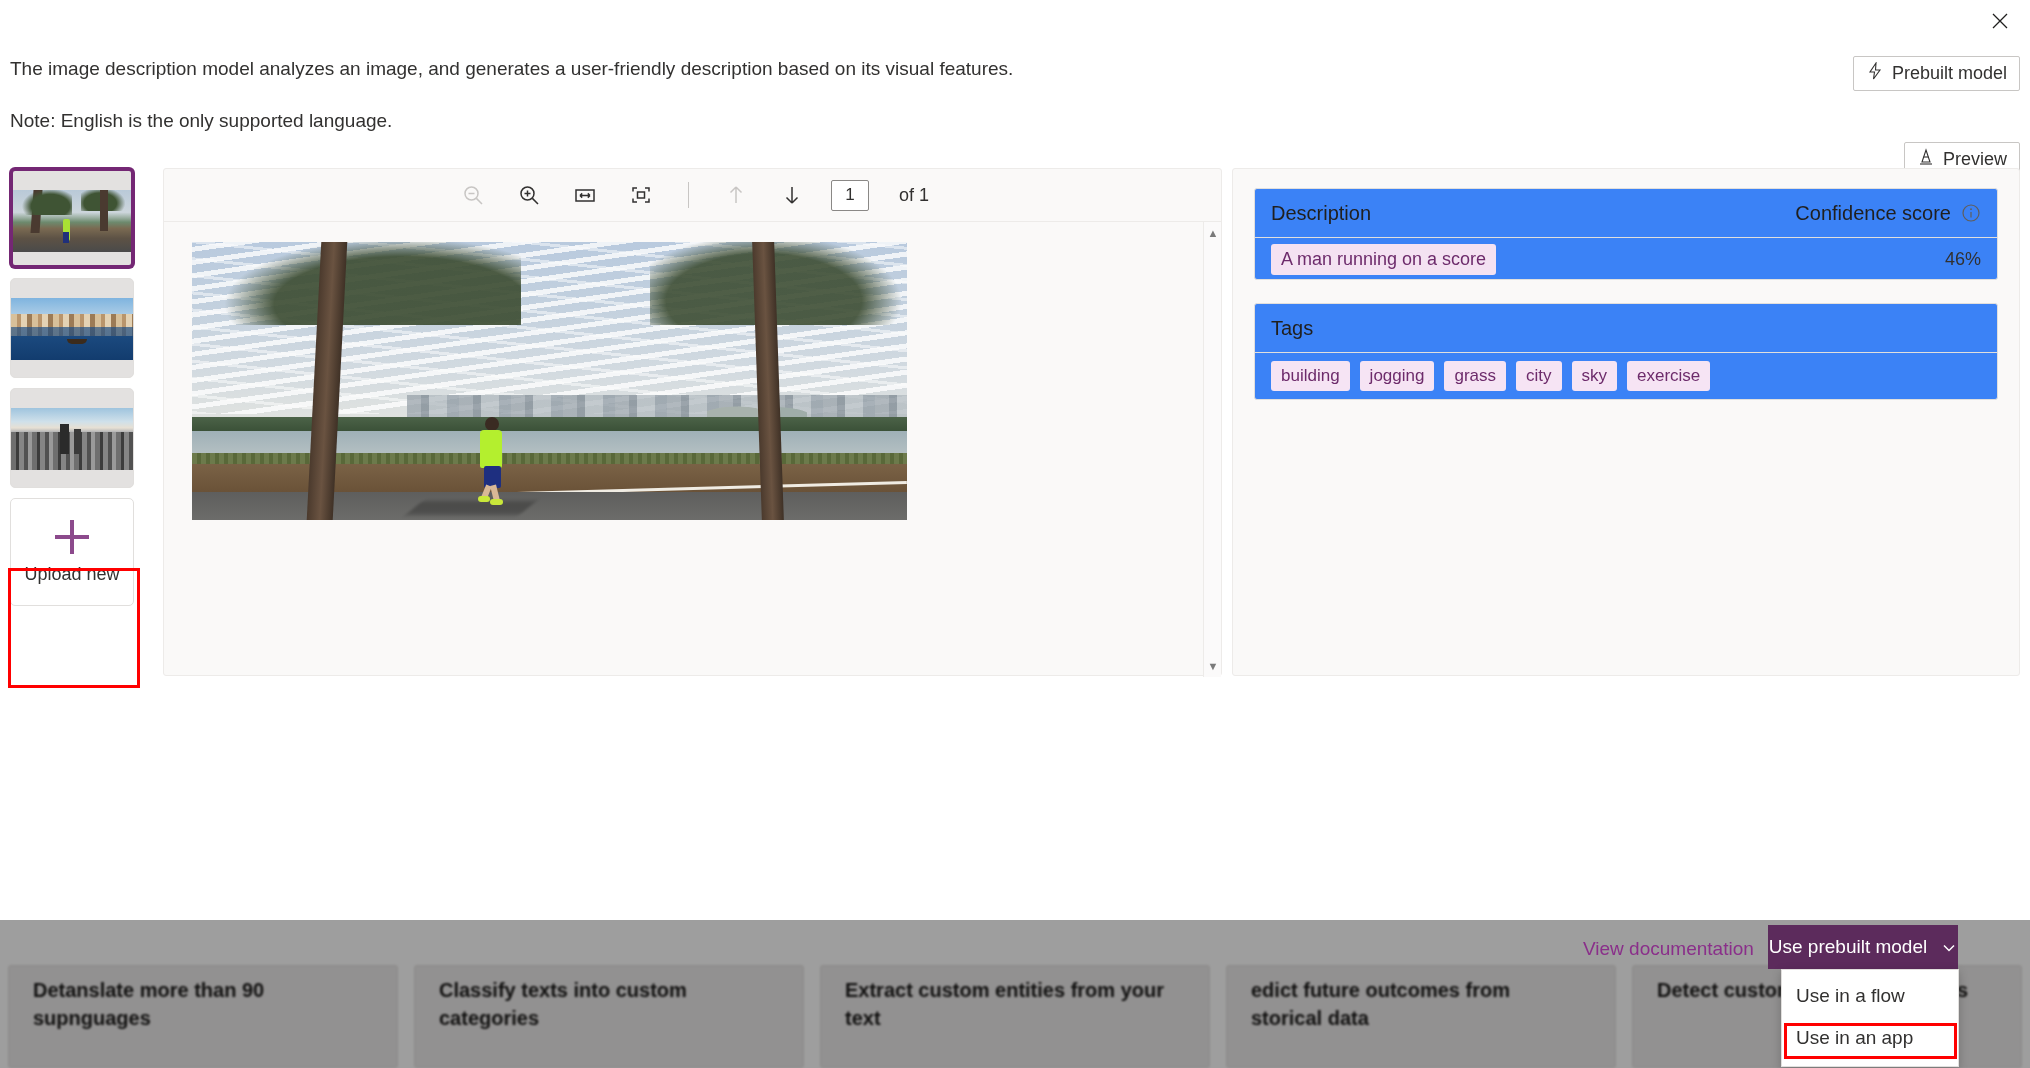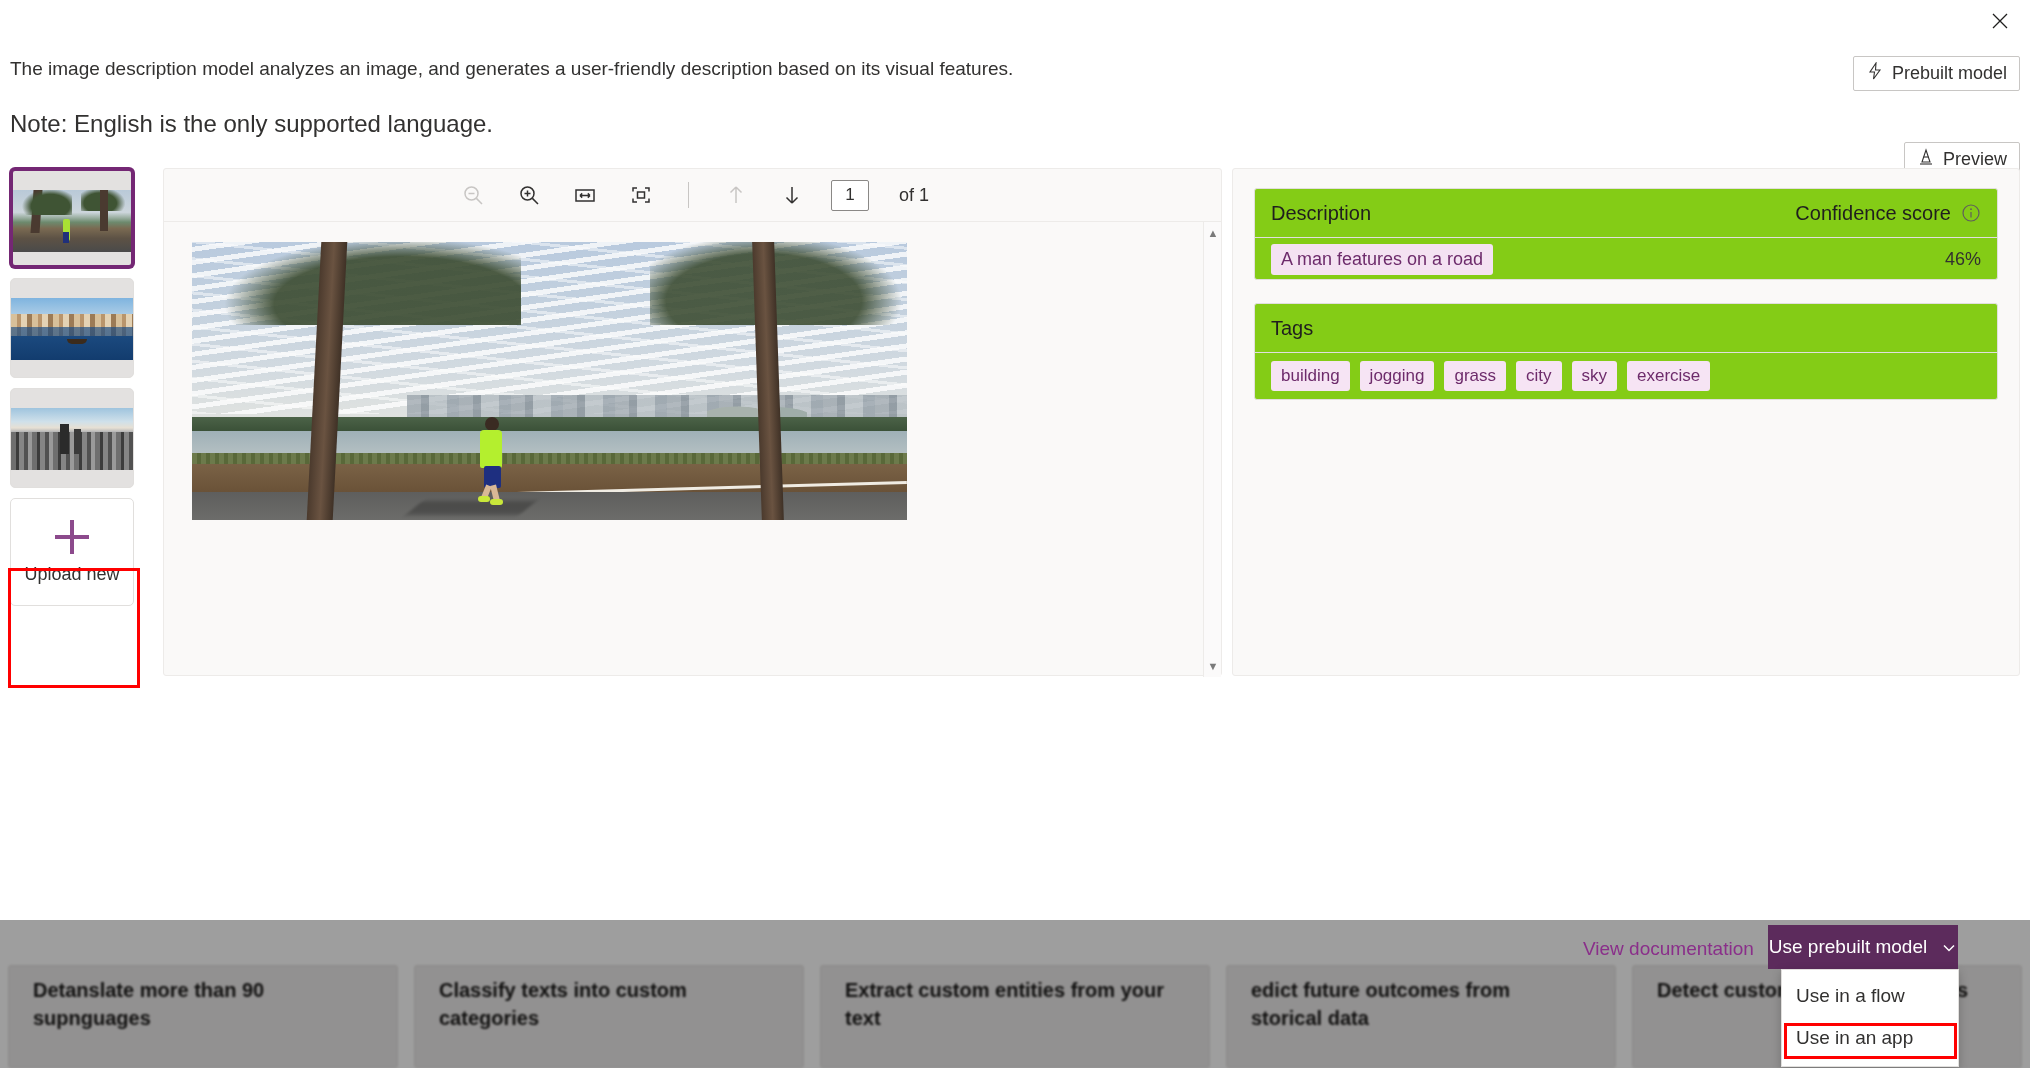--- a/index.html
+++ b/index.html
@@ -50,21 +50,21 @@
   .modal-title {
     position: absolute; left: 10px; top: 6px;
     font-size: 27px; font-weight: 600; color: #201f1e; letter-spacing: .1px;
   }
   .modal-sub1 {
     position: absolute; left: 10px; top: 58px;
     font-size: 19px; color: #323130;
   }
   .modal-sub2 {
     position: absolute; left: 10px; top: 110px;
-    font-size: 24px; color: #323130;
+    font-size: 19px; color: #323130;
   }
   .close-btn {
     position: absolute; right: 10px; top: 4px;
     width: 40px; height: 34px;
     display: flex; align-items: center; justify-content: center;
     cursor: pointer; color: #201f1e;
   }
   .close-btn svg { width: 20px; height: 20px; }
 
   .pill-btn {
@@ -285,21 +285,21 @@
   
   .results {
     position: absolute; left: 1232px; top: 168px;
     width: 788px; height: 508px;
     background: #faf9f8;
     border: 1px solid #edebe9;
     border-radius: 3px;
   }
   .card {
     position: absolute; left: 21px; right: 21px;
-    background: #84cc16;
+    background: #3b82f6;
     border: 1px solid #e1dfdd;
     border-radius: 3px;
   }
   #card-description { top: 19px; height: 92px; }
   #card-tags { top: 134px; height: 97px; }
   .card-head {
     height: 49px; border-bottom: 1px solid #e1dfdd;
     display: flex; align-items: center; padding: 0 16px;
     font-size: 20px; color: #201f1e;
   }
@@ -522,21 +522,21 @@
           <span class="conf">Confidence score</span>
           <span class="info-icon">
             <svg viewBox="0 0 20 20" fill="none" stroke="currentColor" stroke-width="1.2">
               <circle cx="10" cy="10" r="8"></circle>
                 <path d="M10 9 V14.5"></path>
                 <circle cx="10" cy="6.2" r="0.9" fill="currentColor" stroke="none"></circle>
             </svg>
           </span>
         </div>
         <div class="card-body">
-          <span class="desc-pill">A man features on a road</span>
+          <span class="desc-pill">A man running on a score</span>
           <span class="score">46%</span>
         </div>
       </div>
 
       <div class="card" id="card-tags">
         <div class="card-head">
           <span>Tags</span>
         </div>
         <div class="tag-row">
           <span class="tag">building</span>

